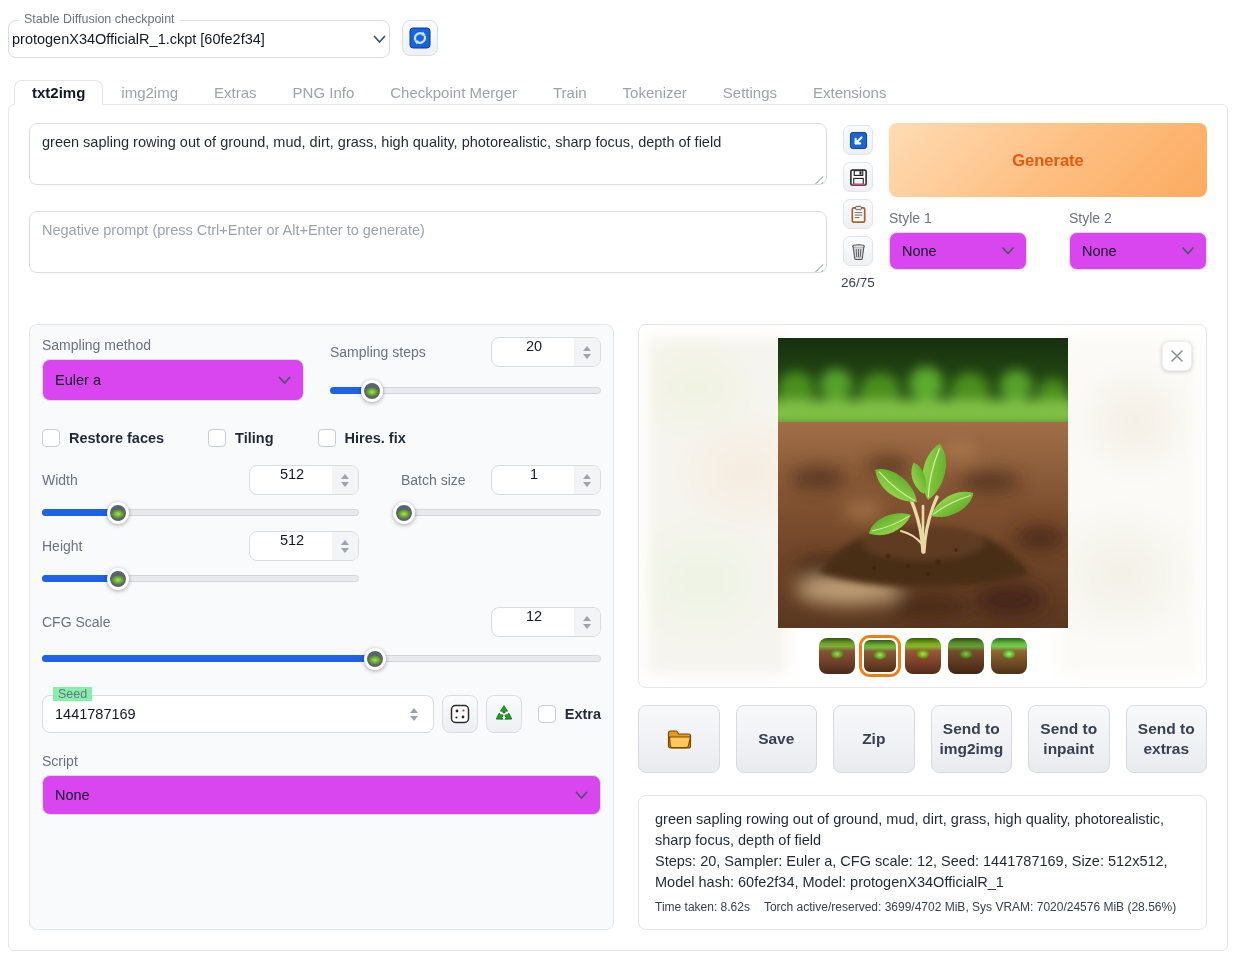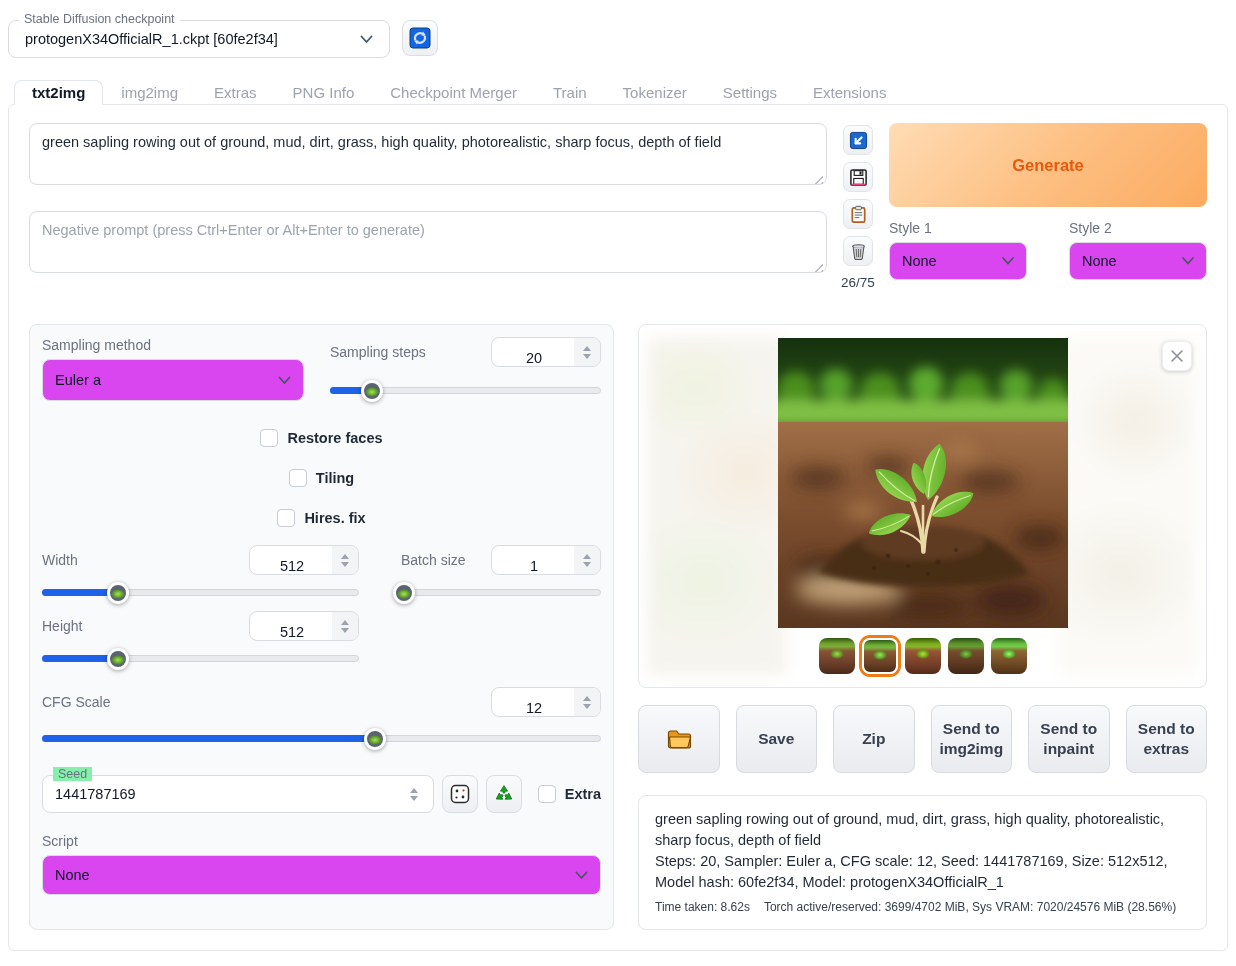--- a/index.html
+++ b/index.html
@@ -5,21 +5,21 @@
   * { box-sizing: border-box; margin: 0; padding: 0; }
   html,body { width:1236px; height:966px; background:#fff; overflow:hidden;
     font-family:"Liberation Sans", sans-serif; color:#374151; }
   .page { padding:8px; }
 
   
   .header { display:flex; gap:12px; margin:12px 0 6px 0; align-items:flex-start; }
   .fieldbox { position:relative; border:1px solid #d9dce1; border-radius:8px; background:#fff; }
   .legend { position:absolute; top:-9px; left:10px; background:#fff; padding:0 5px;
     font-size:12.5px; color:#6b7280; white-space:nowrap; }
-  .ckpt-box { width:382px; height:38px; display:flex; align-items:center; padding:0 16px; cursor:pointer; }
+  .ckpt-box { width:382px; height:38px; display:flex; align-items:center; padding:0 3px; cursor:pointer; }
   .ckpt-box .val { flex:1; font-size:14.5px; color:#111827; }
   .chev { flex:0 0 auto; }
   .refresh-btn { width:36px; height:36px; border:1px solid #dadde2; border-radius:8px;
     background:linear-gradient(180deg,#fbfcfd,#eef0f3); display:flex; align-items:center;
     justify-content:center; cursor:pointer; }
 
   
   .tabs { display:flex; margin-top:22px; position:relative; z-index:2; padding-left:6px; }
   .tab { padding:3px 17px; font-size:15px; color:#9ca3af; cursor:pointer; border:1px solid transparent; }
   .tab.active { color:#111827; font-weight:700; background:#fff; border:1px solid #e3e6ea;
@@ -40,57 +40,57 @@
   .ta-wrap::after { content:""; position:absolute; right:4px; bottom:5px; width:11px; height:11px;
     background:repeating-linear-gradient(315deg,#b9bdc4 0 1.5px,transparent 1.5px 4.5px);
     clip-path:polygon(100% 0,100% 100%,0 100%); }
   .iconcol { display:flex; flex-direction:column; gap:7px; align-items:center; padding-top:2px; }
   .icon-btn { width:30px; height:30px; border:1px solid #e1e4e8; border-radius:7px;
     background:linear-gradient(180deg,#fbfcfd,#eef0f4); display:flex; align-items:center;
     justify-content:center; cursor:pointer; }
   .token-counter { font-size:13.5px; color:#374151; margin-top:2px; }
 
   .gencol { }
-  .generate-btn { width:100%; height:84px; border:none; border-radius:8px; cursor:pointer;
+  .generate-btn { width:100%; height:74px; border:none; border-radius:8px; cursor:pointer;
     background:linear-gradient(135deg,#ffdcb4 0%,#fdbe80 55%,#fcab60 100%);
     color:#e8590c; font-size:16.5px; font-weight:700; font-family:"Liberation Sans",sans-serif; }
   .stylesrow { display:flex; gap:42px; margin-top:13px; }
   .stylecell { flex:1; }
   .lbl { font-size:14px; color:#6b7280; margin-bottom:6px; display:block; }
   .select { height:38px; border:1px solid #d9dce1; border-radius:8px; background:#d946ef;
     display:flex; align-items:center; padding:0 12px; cursor:pointer; }
   .select .val { flex:1; font-size:14.5px; color:#111827; }
 
   
   .content { display:grid; grid-template-columns:585px 1fr; gap:24px; margin-top:34px; }
 
   
   .panel { background:#f9fafb; border:1px solid #e3e6ea; border-radius:8px; padding:12px 12px 16px; }
   .row1 { display:grid; grid-template-columns:262px 1fr; column-gap:26px; }
   .numhead { display:flex; align-items:center; justify-content:space-between; }
   .numwrap { position:relative; width:110px; height:30px; border:1px solid #d9dce1; border-radius:8px;
-    background:#fff; display:flex; align-items:flex-end; overflow:hidden; }
+    background:#fff; display:flex; align-items:flex-start; overflow:hidden; }
   .numwrap input { border:none; outline:none; width:72px; text-align:center; font-size:14.5px;
     color:#111827; font-family:"Liberation Sans",sans-serif; background:transparent; }
   .spin { margin-left:auto; width:26px; height:100%; background:#f3f4f6; display:flex;
     flex-direction:column; align-items:center; justify-content:center; gap:3px; cursor:pointer; }
   .spin i { width:0; height:0; border-left:4px solid transparent; border-right:4px solid transparent; display:block; }
   .spin .up { border-bottom:5px solid #9ca3af; }
   .spin .dn { border-top:5px solid #9ca3af; }
 
   .slider { position:relative; height:22px; cursor:pointer; }
   .slider .track { position:absolute; top:8px; left:0; right:0; height:7px; background:#e9eaed;
     border:1px solid #d2d5da; border-radius:5px; }
   .slider .fill { position:absolute; top:8px; left:0; height:7px; width:var(--p);
     background:#1d62e8; border-radius:5px 0 0 5px; }
   .slider .thumb { position:absolute; top:11.5px; left:var(--p); width:22px; height:22px;
     border-radius:50%; background:#5b6270; border:3px solid #fff;
     box-shadow:0 1px 4px rgba(0,0,0,.35); transform:translate(-50%,-50%); }
 
-  .checkrow { display:flex; gap:22px; margin-top:28px; align-items:center;flex-direction:column; }
+  .checkrow { display:flex; gap:44px; margin-top:28px; align-items:center; }
   .checkitem { display:flex; gap:9px; align-items:center; cursor:pointer; }
   .cb { width:18px; height:18px; border:1px solid #c7ccd3; border-radius:4px; background:#fff; flex:0 0 auto; }
   .checkitem span.cl { font-size:14.5px; color:#1f2937; font-weight:600; }
 
   .dimgrid { display:grid; grid-template-columns:317px 1fr; column-gap:42px; margin-top:18px; }
   .dimcell { margin-bottom:8px; }
   .dimcell .numhead { margin-bottom:6px; }
 
   .cfg { margin-top:10px; }
   .seedrow { display:flex; align-items:center; gap:8px; margin-top:26px; }

